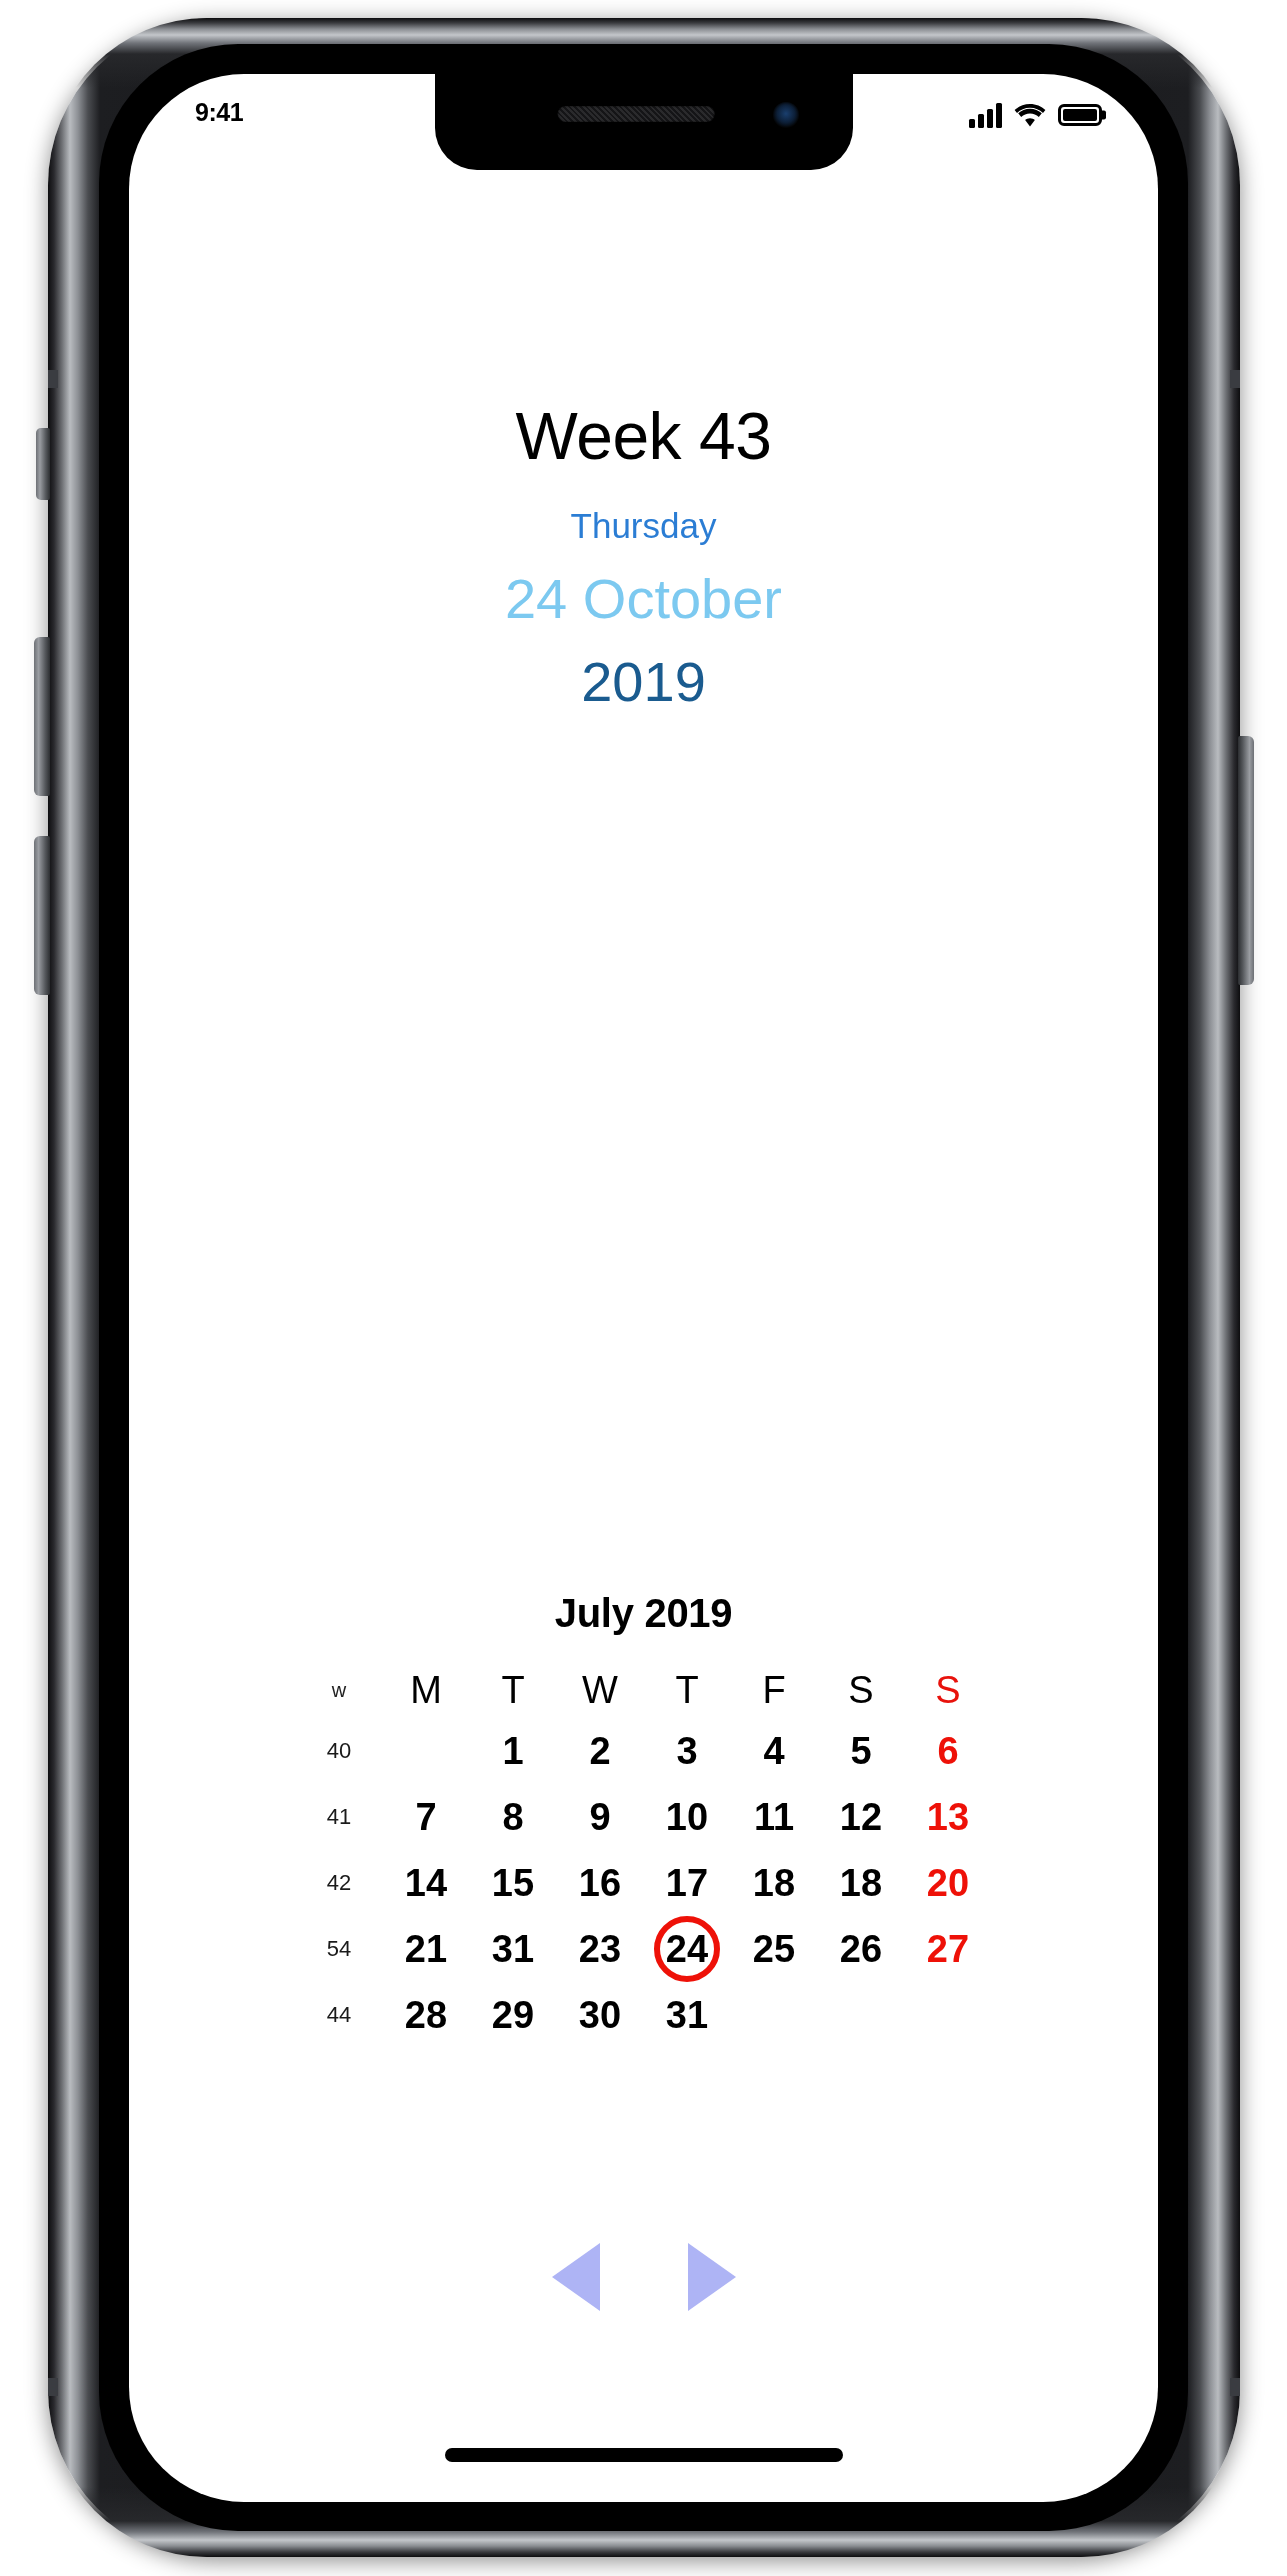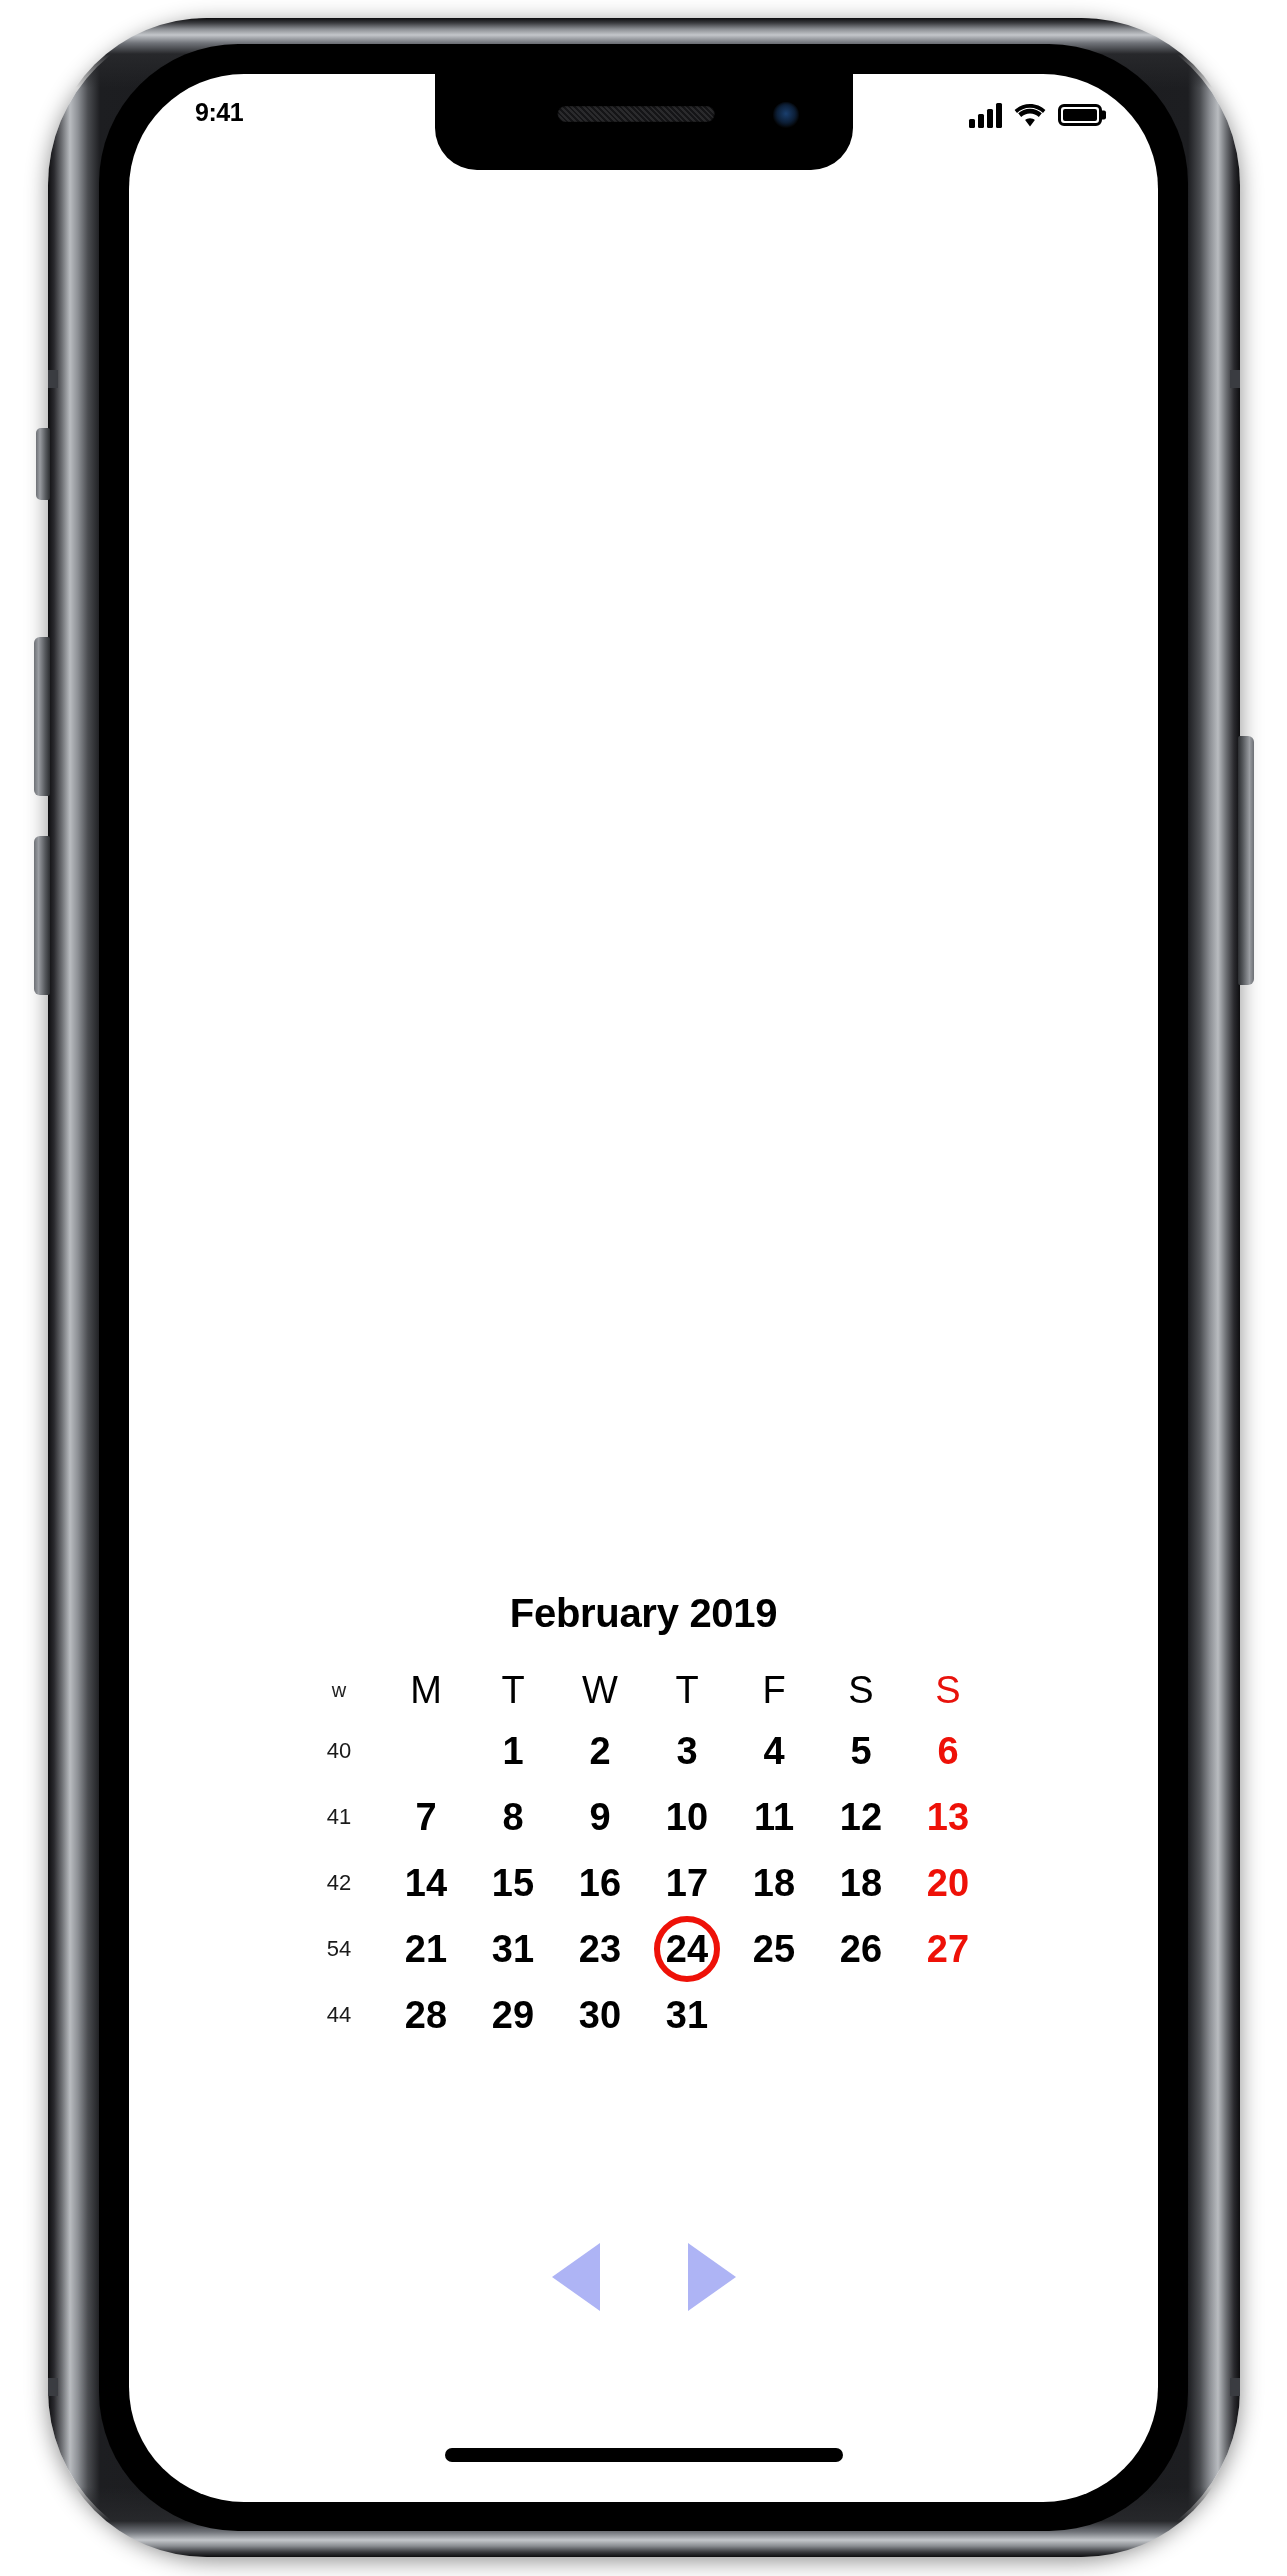--- a/index.html
+++ b/index.html
@@ -398,23 +398,29 @@
           <path d="M16 2.0 C10.0 2.0 4.6 4.3 0.6 8.1 L3.0 11.0 C6.4 7.7 10.9 5.7 16 5.7 C21.1 5.7 25.6 7.7 29.0 11.0 L31.4 8.1 C27.4 4.3 22.0 2.0 16 2.0 Z" fill="#000"></path>
         </svg>
         <div class="battery">
             <span></span>
           </div>
       </div>
     </div>
 
     <div class="content">
 
+      <div class="headline-block">
+        <div class="week-title">Week 43</div>
+        <div class="weekday">Thursday</div>
+        <div class="daymonth">24 October</div>
+        <div class="year">2019</div>
+      </div>
 
       <div class="mini-cal">
-        <div class="cal-title">February 2019</div>
+        <div class="cal-title">July 2019</div>
         <div class="cal-grid" id="cal-grid">
             <div class="cal-cell cal-head wk">w</div>
             <div class="cal-cell cal-head">M</div>
             <div class="cal-cell cal-head">T</div>
             <div class="cal-cell cal-head">W</div>
             <div class="cal-cell cal-head">T</div>
             <div class="cal-cell cal-head">F</div>
             <div class="cal-cell cal-head">S</div>
             <div class="cal-cell cal-head sun">S</div>
             <div class="cal-cell cal-wk">40</div>

